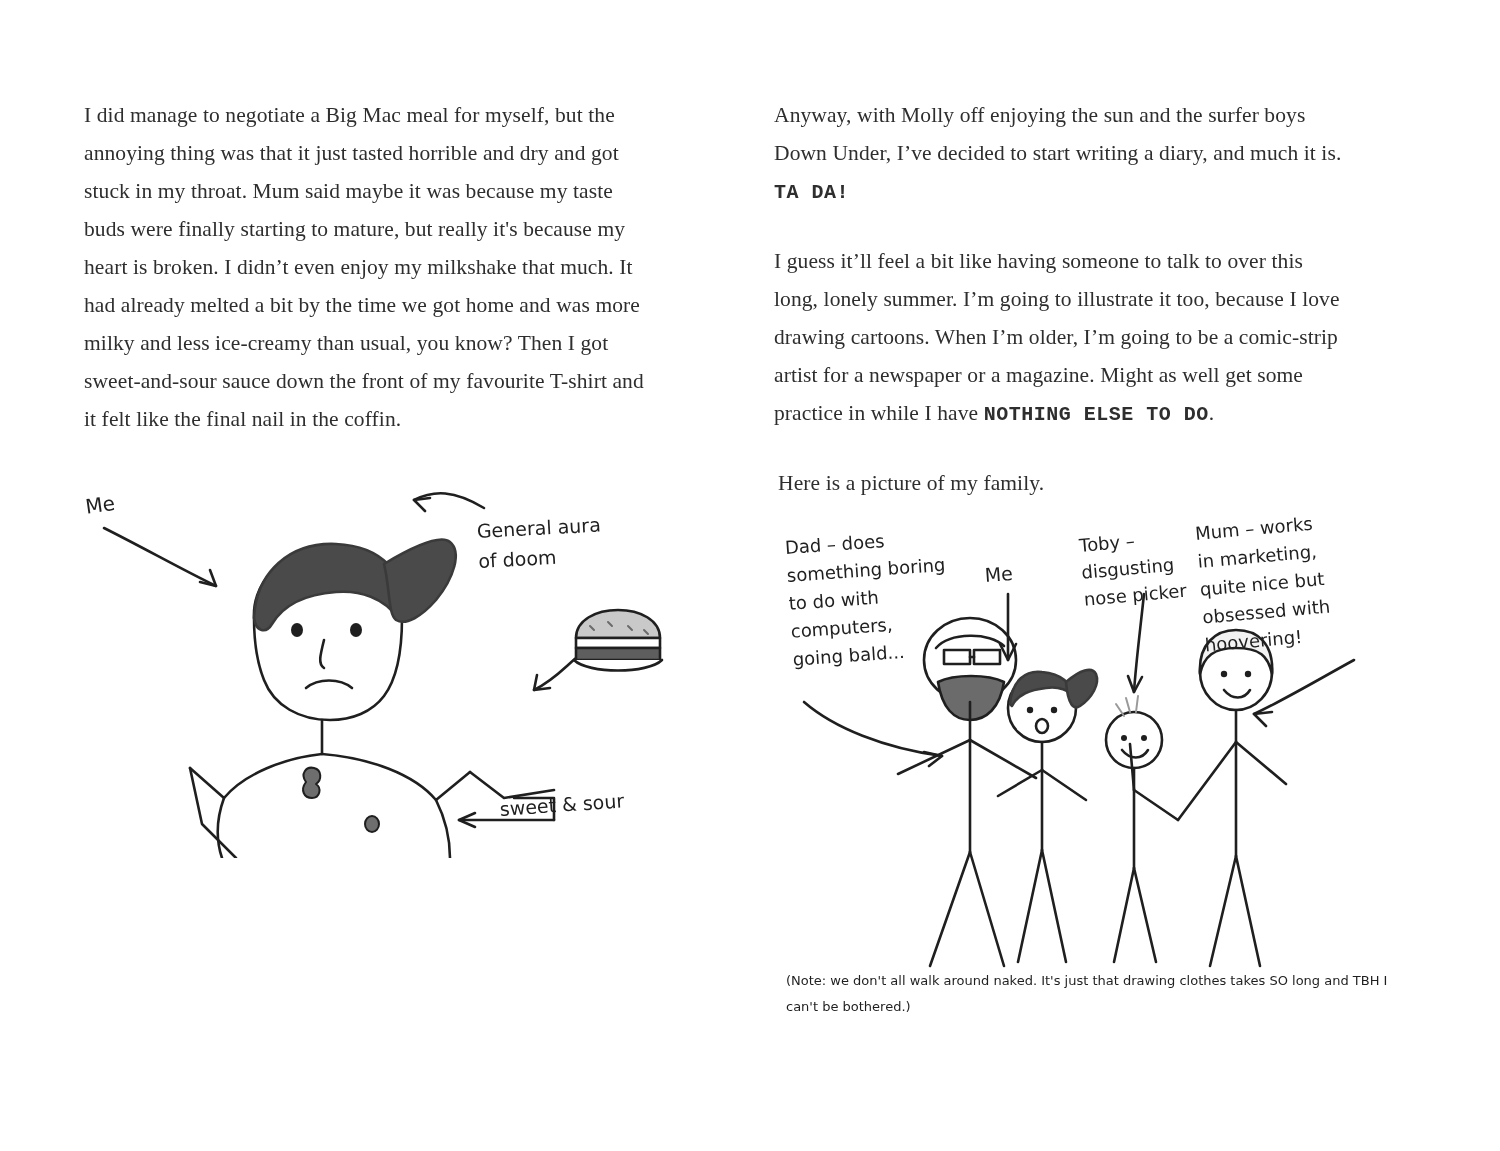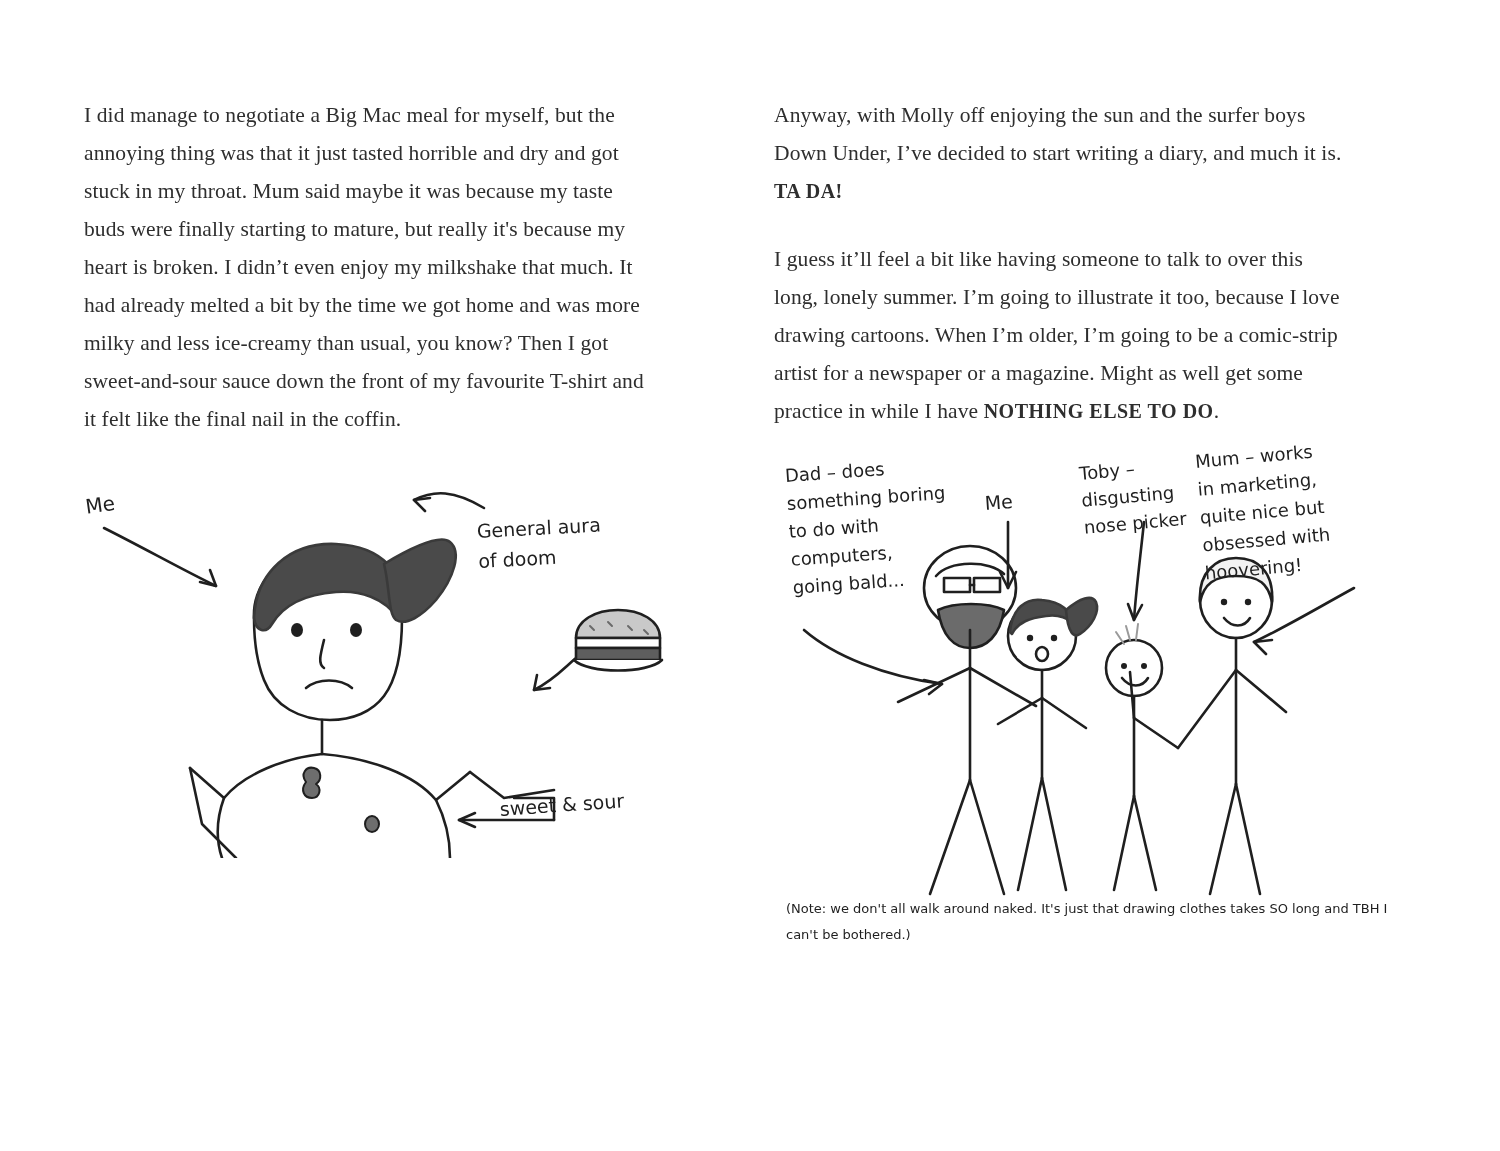--- a/index.html
+++ b/index.html
@@ -29,21 +29,21 @@
   }
   p.body-text {
     font-family: "Liberation Serif", serif;
     font-size: 21.5px;
     line-height: 38px;
     margin: 0 0 30px 0;
     color: #2e2e2e;
     letter-spacing: 0.1px;
   }
   .shout {
-    font-family: Liberation Serif, serif;
+    font-family: Liberation Mono, monospace;
     font-weight: bold;
     font-size: 20px;
     letter-spacing: 0.5px;
   }
   .hand {
     font-family: "DejaVu Sans", sans-serif;
     font-size: 17px;
     color: #1f1f1f;
     line-height: 22px;
   }
@@ -136,20 +136,21 @@
   <div class="column">
 
     <p class="body-text">
       <span>Anyway, with Molly off enjoying the sun and the surfer boys Down Under, I’ve decided to start writing a diary, and much it is. </span><span class="shout">TA DA!</span>
     </p>
 
     <p class="body-text">
       <span>I guess it’ll feel a bit like having someone to talk to over this long, lonely summer. I’m going to illustrate it too, because I love drawing cartoons. When I’m older, I’m going to be a comic-strip artist for a newspaper or a magazine. Might as well get some practice in while I have </span><span class="shout">NOTHING ELSE TO DO</span><span>.</span>
     </p>
 
+    <p class="body-text" style="margin-left:4px;">Here is a picture of my family.</p>
 
     <div class="illus" style="height:470px; margin-top:18px;">
       <svg width="600" height="470" viewBox="0 0 600 470" fill="none" stroke="#1f1f1f" stroke-width="2.6" stroke-linecap="round" stroke-linejoin="round">
 
         <path d="M30 170 C 60 196, 110 216, 168 224"></path>
         <path d="M168 224 L 150 220 M168 224 L 155 234"></path>
         <path d="M234 62 L 234 128"></path>
         <path d="M234 128 L 226 112 M234 128 L 242 112"></path>
         <path d="M370 62 C 366 100, 362 130, 360 160"></path>
         <path d="M360 160 L 354 144 M360 160 L 368 145"></path>

